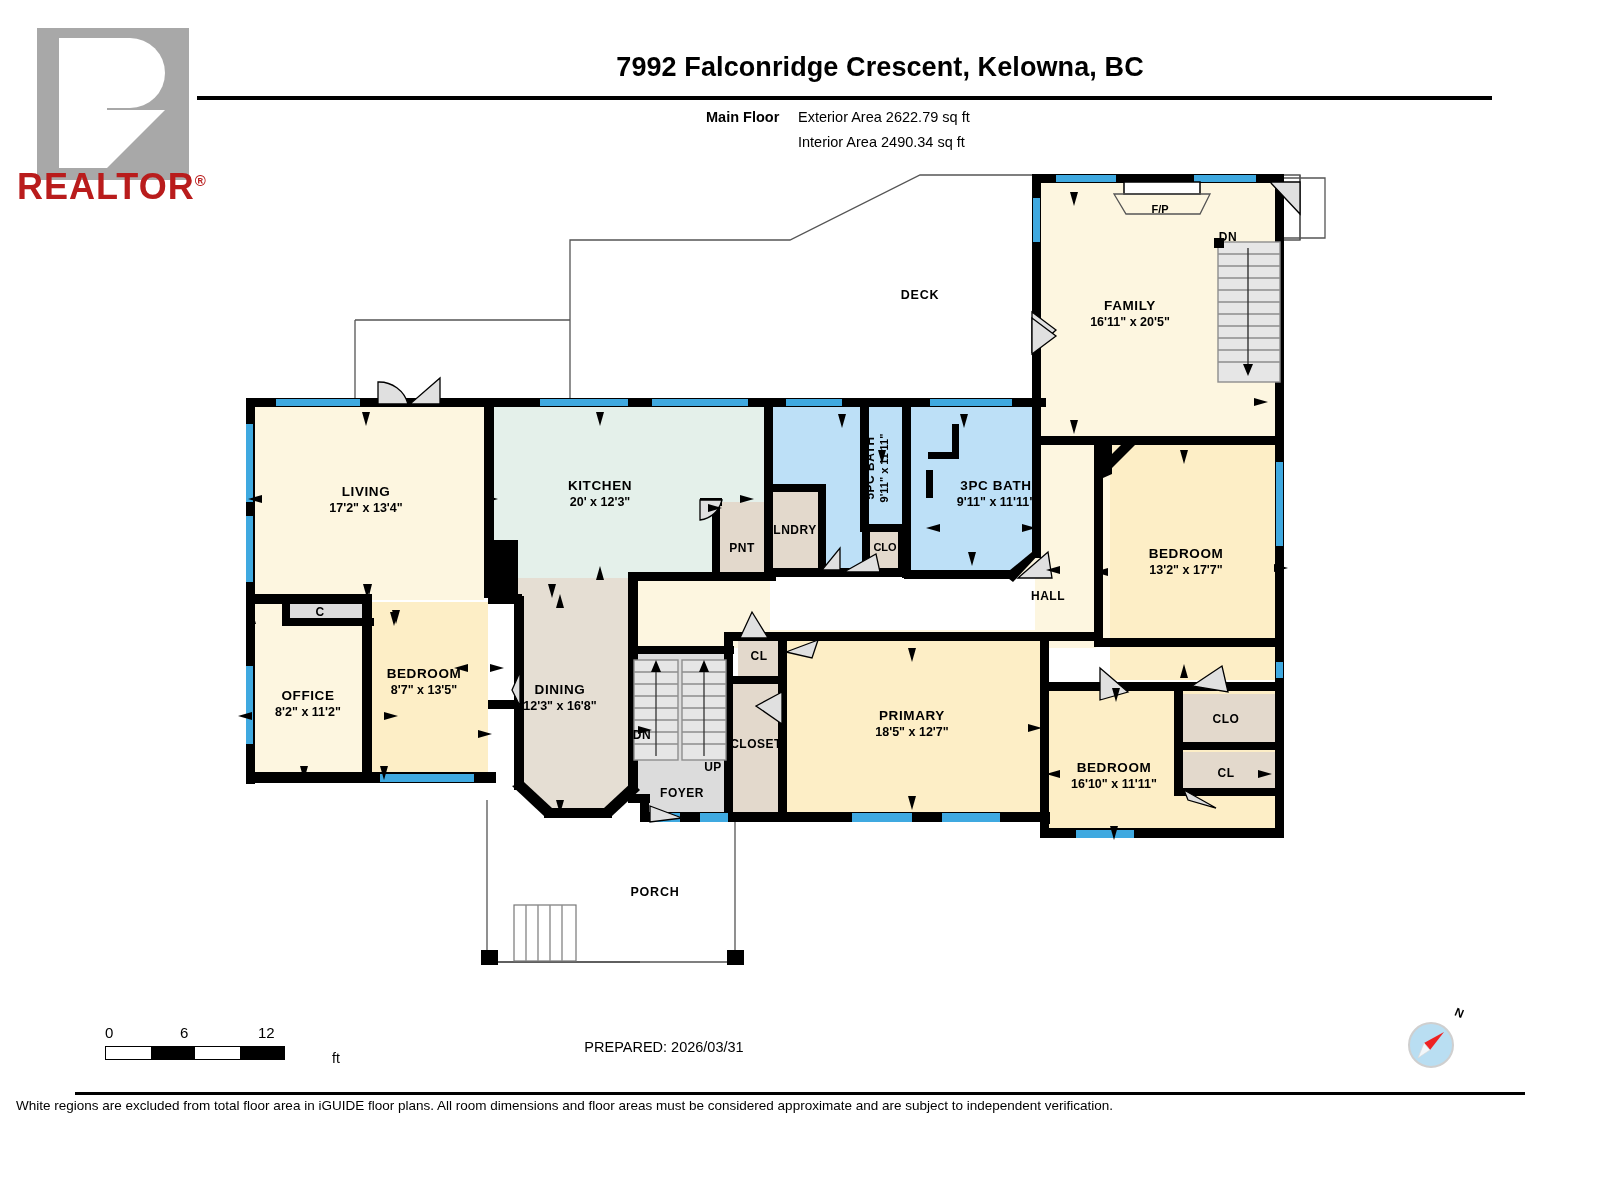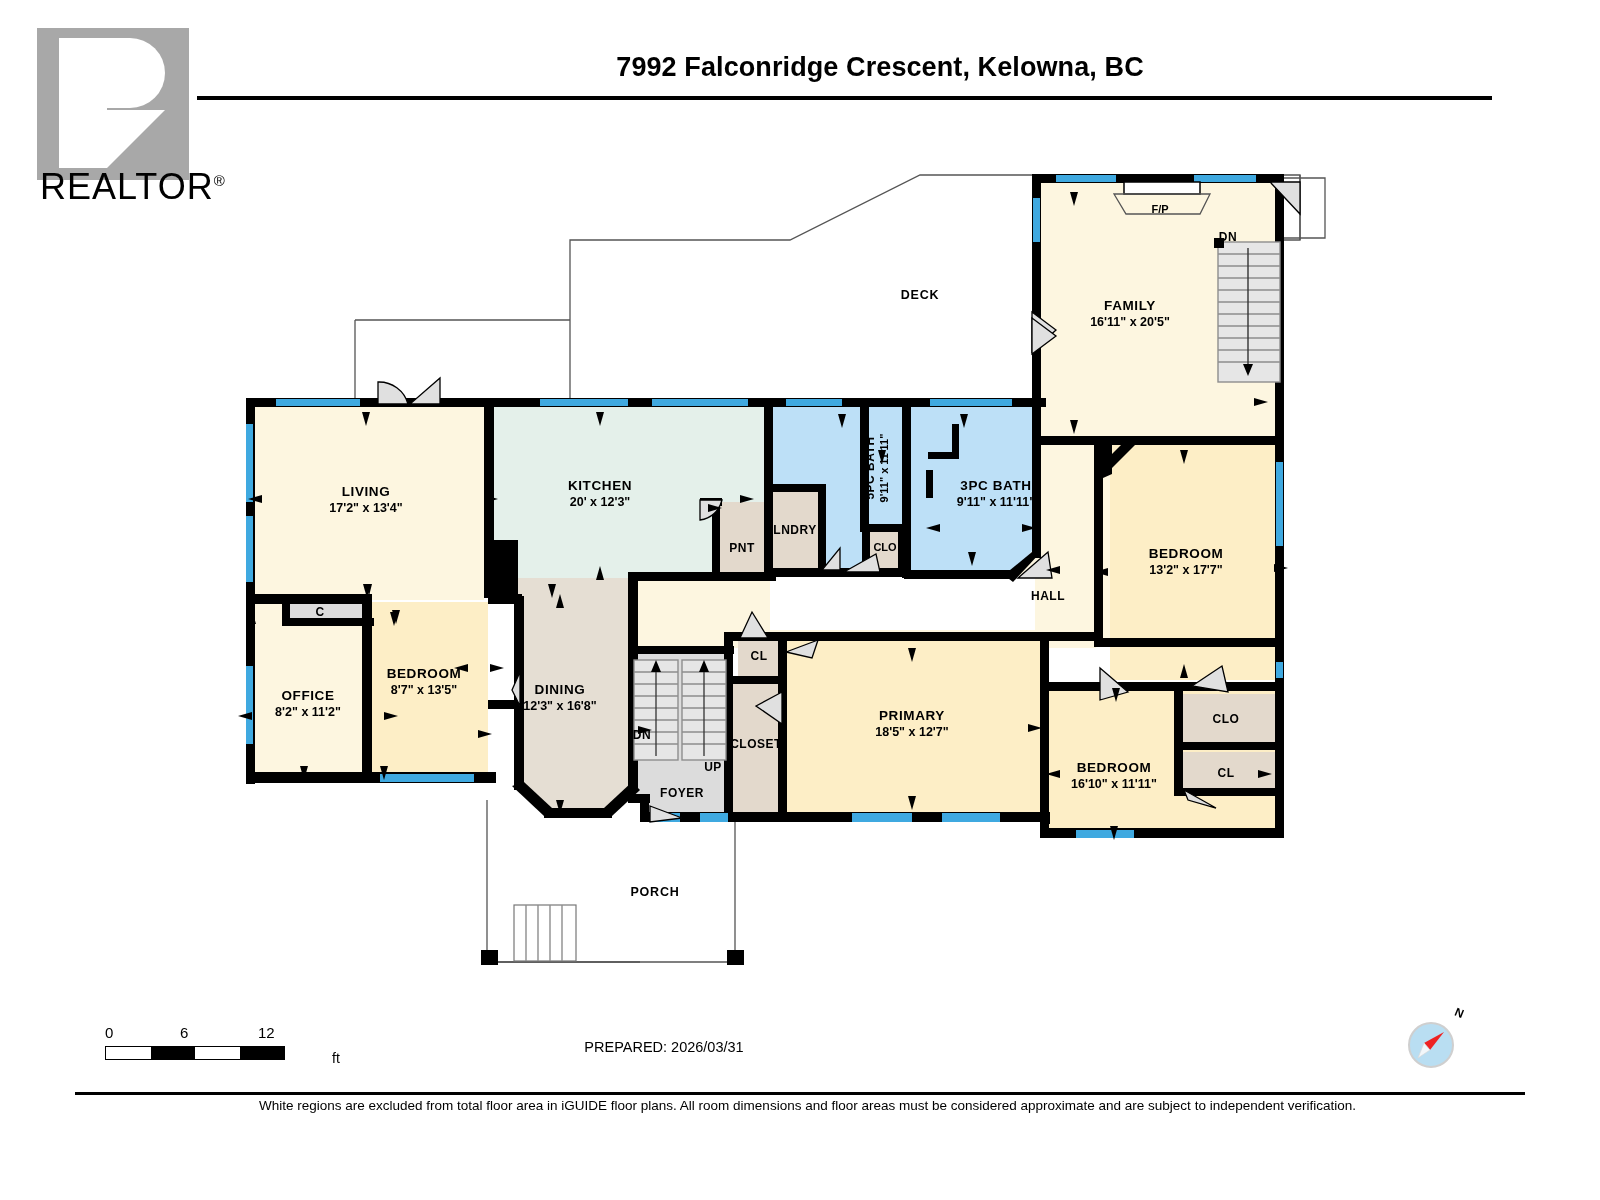--- a/index.html
+++ b/index.html
@@ -12,22 +12,22 @@
     overflow:hidden;
   }
   
   #header{position:absolute;left:0;top:0;width:1600px;height:230px;}
   #logo-box{position:absolute;left:37px;top:28px;width:152px;height:152px;background:#a8a8a8;}
   #logo-r-stem{position:absolute;left:22px;top:10px;width:48px;height:130px;background:#fff;}
   #logo-r-bowl{position:absolute;left:70px;top:10px;width:58px;height:70px;background:#fff;
       border-top-right-radius:58px;border-bottom-right-radius:58px;}
   #logo-r-leg{position:absolute;left:70px;top:82px;width:0;height:0;
       border-left:58px solid #fff;border-bottom:58px solid transparent;}
-  #logo-word{position:absolute;left:40px;top:166px;width:185px;
-      font-size:36px;letter-spacing:1px;color:#000000;font-weight:400;}
+  #logo-word{position:absolute;left:17px;top:166px;width:185px;
+      font-size:36px;letter-spacing:1px;color:#b91c1c;font-weight:700;}
   #logo-reg{font-size:15px;vertical-align:super;}
   #title{position:absolute;left:200px;top:52px;width:1360px;text-align:center;
       font-size:27px;font-weight:bold;letter-spacing:0.1px;}
   #title-rule{position:absolute;left:197px;top:96px;width:1295px;height:4px;background:#000;}
   #meta{position:absolute;left:706px;top:105px;font-size:14.5px;line-height:25px;}
   #meta .lbl{font-weight:bold;display:inline-block;width:92px;}
   #meta .val{display:inline-block;}
 
   
   #plan{position:absolute;left:0;top:0;width:1600px;height:1200px;}
@@ -40,39 +40,47 @@
   #scale-bar-graphic{position:absolute;top:22px;left:5px;width:178px;height:12px;
       border:1.4px solid #000;display:flex;}
   #scale-bar-graphic i{flex:1;height:100%;display:block;}
   #scale-bar-graphic i:nth-child(2),#scale-bar-graphic i:nth-child(4){background:#000;}
   #scale-unit{position:absolute;left:188px;top:26px;font-size:14px;margin-left:44px;}
   #prepared{position:absolute;left:0;top:1039px;width:1328px;text-align:center;font-size:14.5px;}
   #compass{position:absolute;left:1400px;top:1012px;width:62px;height:62px;}
   #compass-n{position:absolute;left:1455px;top:1006px;font-size:12px;font-weight:bold;
       transform:rotate(22deg);}
   #foot-rule{position:absolute;left:75px;top:1092px;width:1450px;height:3px;background:#000;}
-  #disclaimer{position:absolute;left:0;top:1098px;width:1356px;text-align:right;font-size:13.5px;}
+  #disclaimer{position:absolute;left:16px;top:1098px;width:1356px;text-align:left;font-size:13.5px;}
 </style>
 </head>
 <body>
 
 <div id="header">
 
   <div id="logo-box">
     <div id="logo-r-stem"></div>
     <div id="logo-r-bowl"></div>
     <div id="logo-r-leg"></div>
   </div>
   <div id="logo-word">
     <span>REALTOR</span><span id="logo-reg">®</span>
   </div>
 
   <div id="title">7992 Falconridge Crescent, Kelowna, BC</div>
   <div id="title-rule"></div>
 
+  <div id="meta">
+    <div>
+      <span class="lbl">Main Floor</span><span class="val">Exterior Area 2622.79 sq ft</span>
+    </div>
+    <div>
+      <span class="lbl"></span><span class="val">Interior Area 2490.34 sq ft</span>
+    </div>
+  </div>
 </div>
 
 <svg id="plan" viewBox="0 0 1600 1200" xmlns="http://www.w3.org/2000/svg">
 
   <defs>
     <style>
       .fl-cream   { fill:#fdf6e0; }
       .fl-bed     { fill:#fdeec6; }
       .fl-kitchen { fill:#e4f0ea; }
       .fl-bath    { fill:#bde0f7; }

